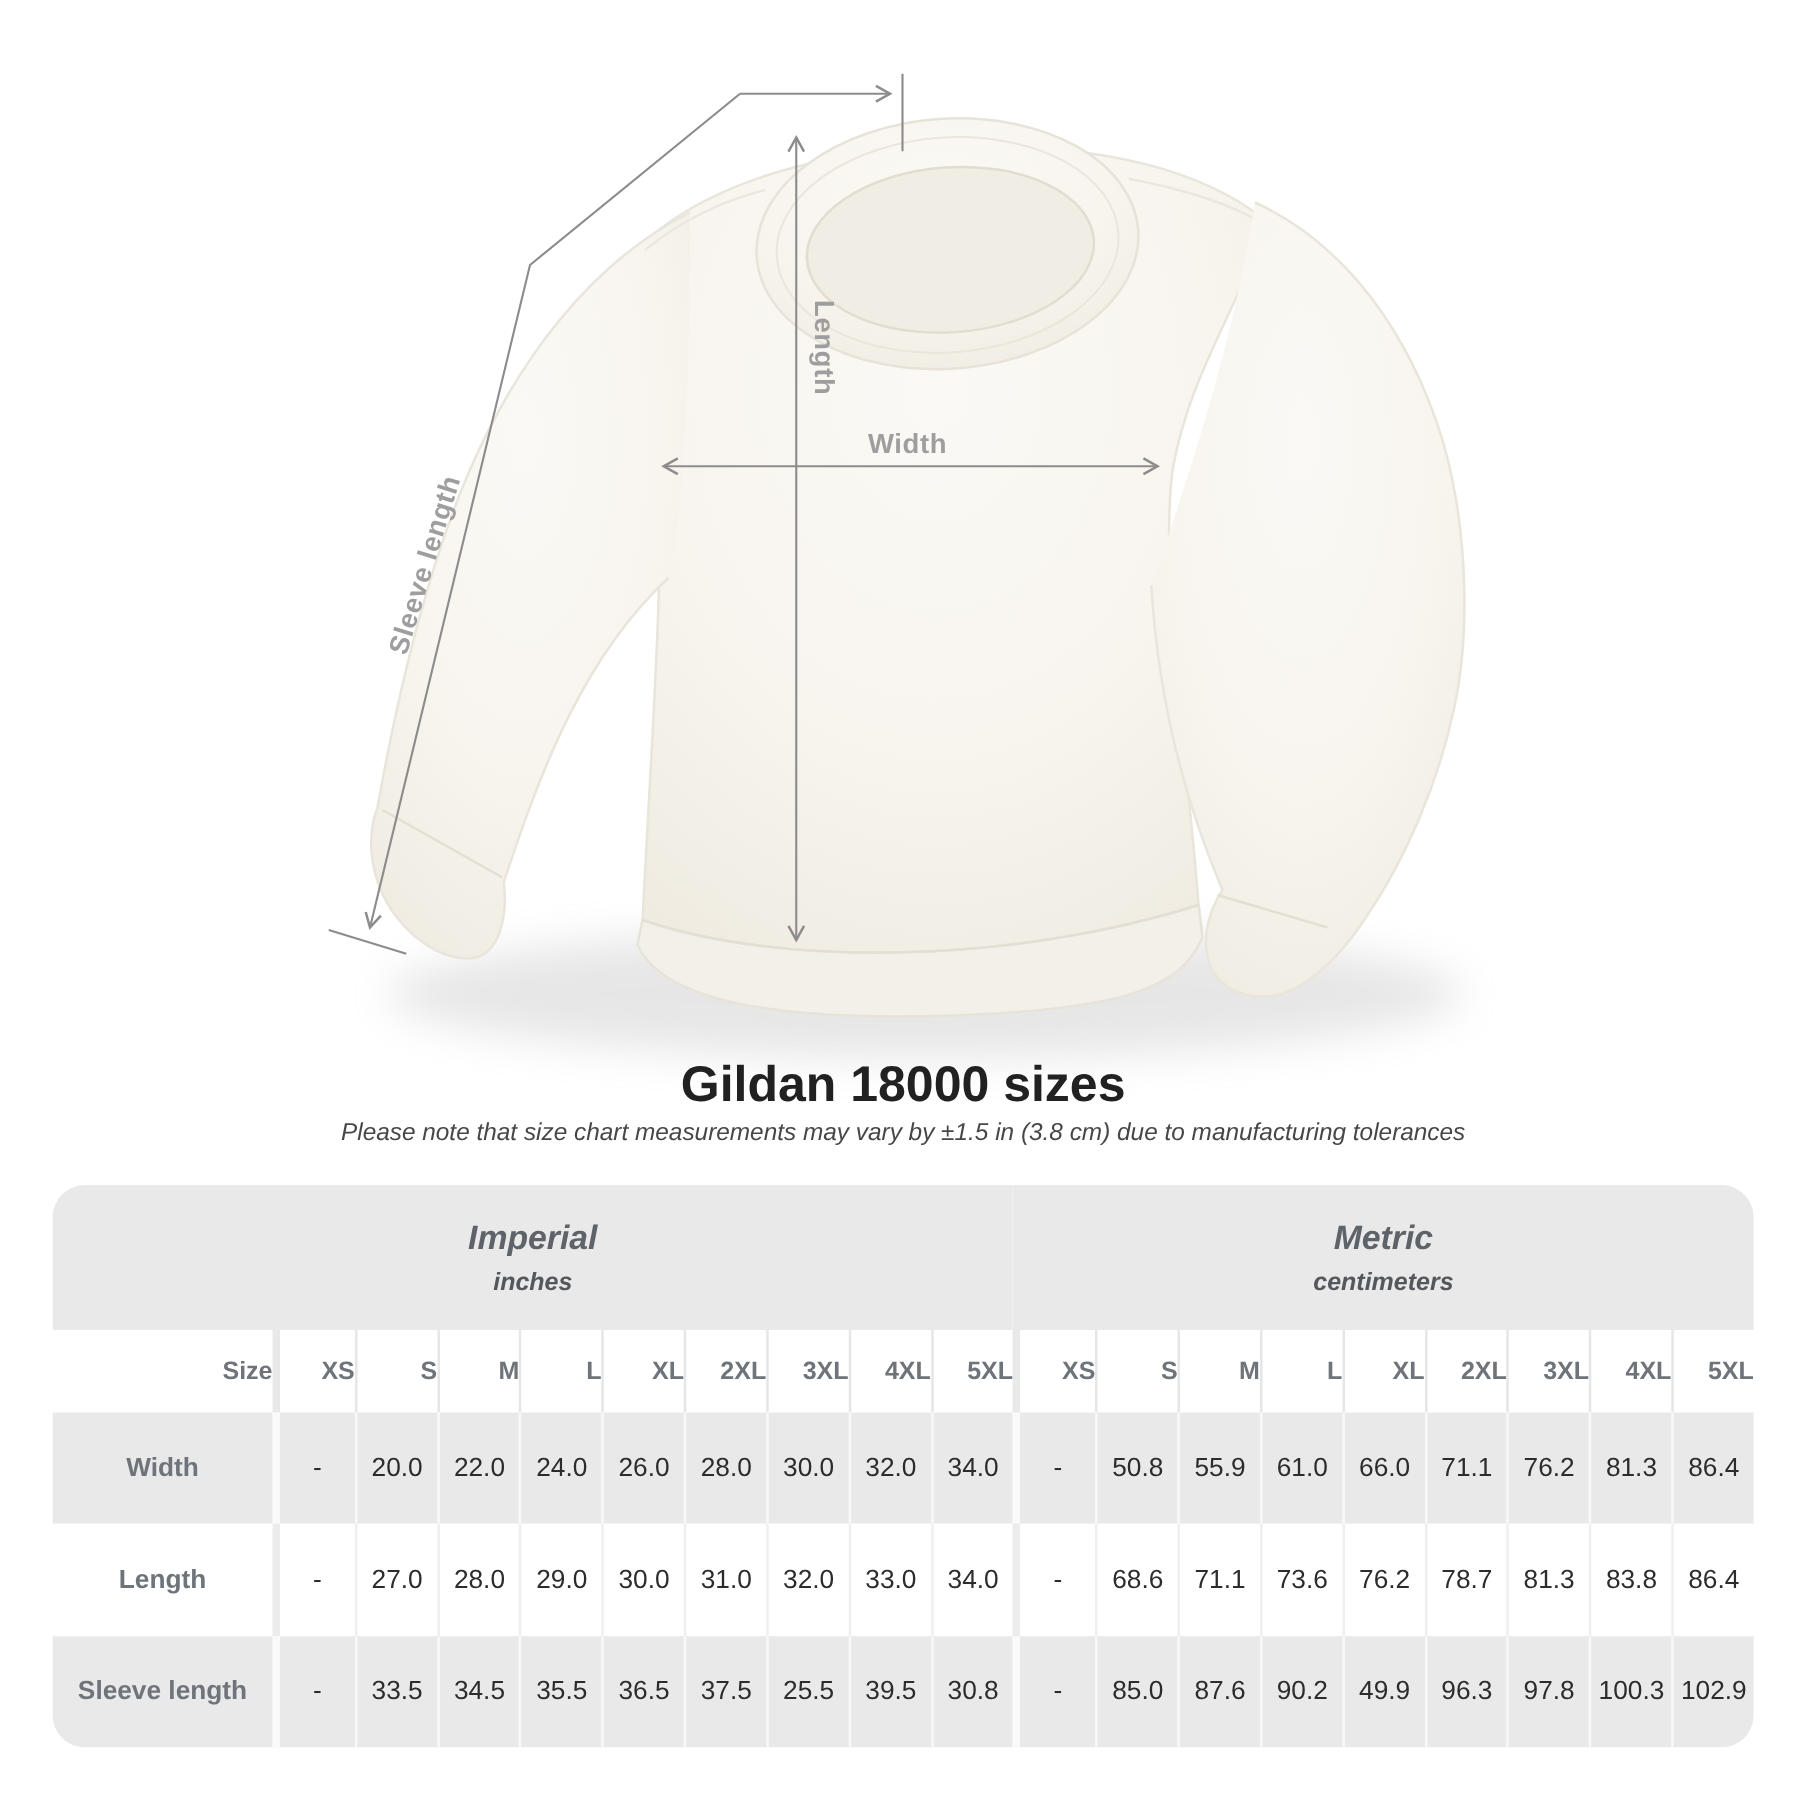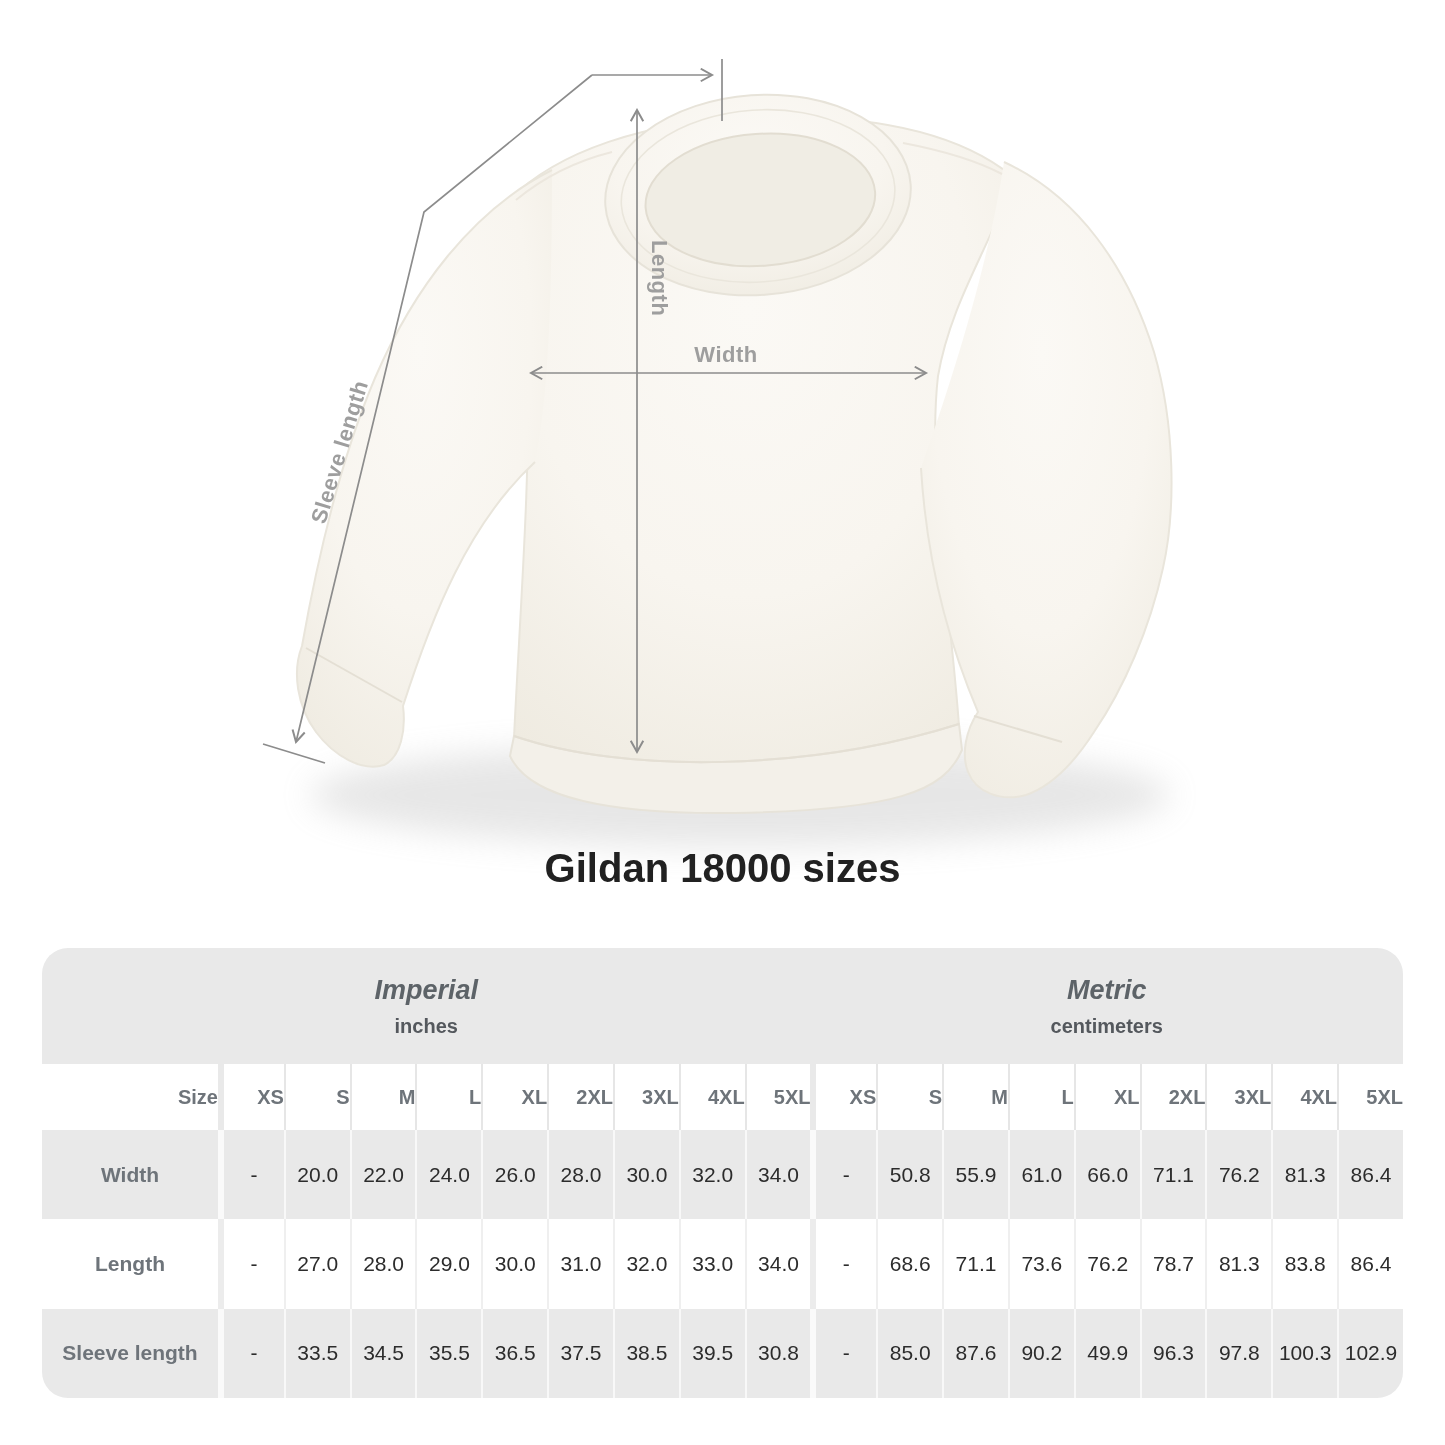--- a/index.html
+++ b/index.html
@@ -31,21 +31,21 @@
     border-radius:26px;overflow:hidden;
   }
   table.size-table{
     width:100%;height:100%;border-collapse:separate;border-spacing:0;table-layout:fixed;
   }
   col.c-label{width:176px;}
   .band-row th{
     height:116px;background:#e9e9e9;vertical-align:middle;text-align:center;padding:0;
   }
   .g-title{font-size:27px;font-weight:bold;font-style:italic;color:#5d6368;}
-  .g-sub{font-size:20px;color:#54585d;margin-top:9px;}
+  .g-sub{font-size:20px;font-style:italic;color:#54585d;margin-top:9px;}
   .cols-row th{
     height:66px;background:#ffffff;font-size:20px;font-weight:bold;color:#6e747a;
     text-align:right;vertical-align:middle;padding:0;
   }
   .cols-row th.col-h{border-left:2px solid #e6e6e6;}
   .cols-row th.after-label{border-left-width:6px;border-left-color:#e9e9e9;}
   tbody th.row-h{
     font-size:21px;font-weight:bold;color:#6e747a;text-align:center;vertical-align:middle;padding:0;
   }
   tbody td{
@@ -159,20 +159,21 @@
         <path d="M 263,744 L 325,763"></path>
       </g>
     </svg>
 
     <div class="meas-label lbl-length">Length</div>
     <div class="meas-label lbl-width">Width</div>
     <div class="meas-label lbl-sleeve">Sleeve length</div>
   </div>
 
   <div class="title">Gildan 18000 sizes</div>
+  <div class="note">Please note that size chart measurements may vary by ±1.5 in (3.8 cm) due to manufacturing tolerances</div>
 
   <div class="table-wrap">
     <table class="size-table">
       <colgroup>
         <col class="c-label">
         <col span="18">
       </colgroup>
       <thead>
         <tr class="band-row">
           <th colspan="10">
@@ -252,21 +253,21 @@
             <td>86.4</td>
           </tr>
           <tr class="stripe">
             <th class="row-h">Sleeve length</th>
             <td class="after-label">-</td>
             <td>33.5</td>
             <td>34.5</td>
             <td>35.5</td>
             <td>36.5</td>
             <td>37.5</td>
-            <td>38.5</td>
+            <td>25.5</td>
             <td>39.5</td>
             <td>30.8</td>
             <td class="after-label">-</td>
             <td>85.0</td>
             <td>87.6</td>
             <td>90.2</td>
             <td>49.9</td>
             <td>96.3</td>
             <td>97.8</td>
             <td>100.3</td>

